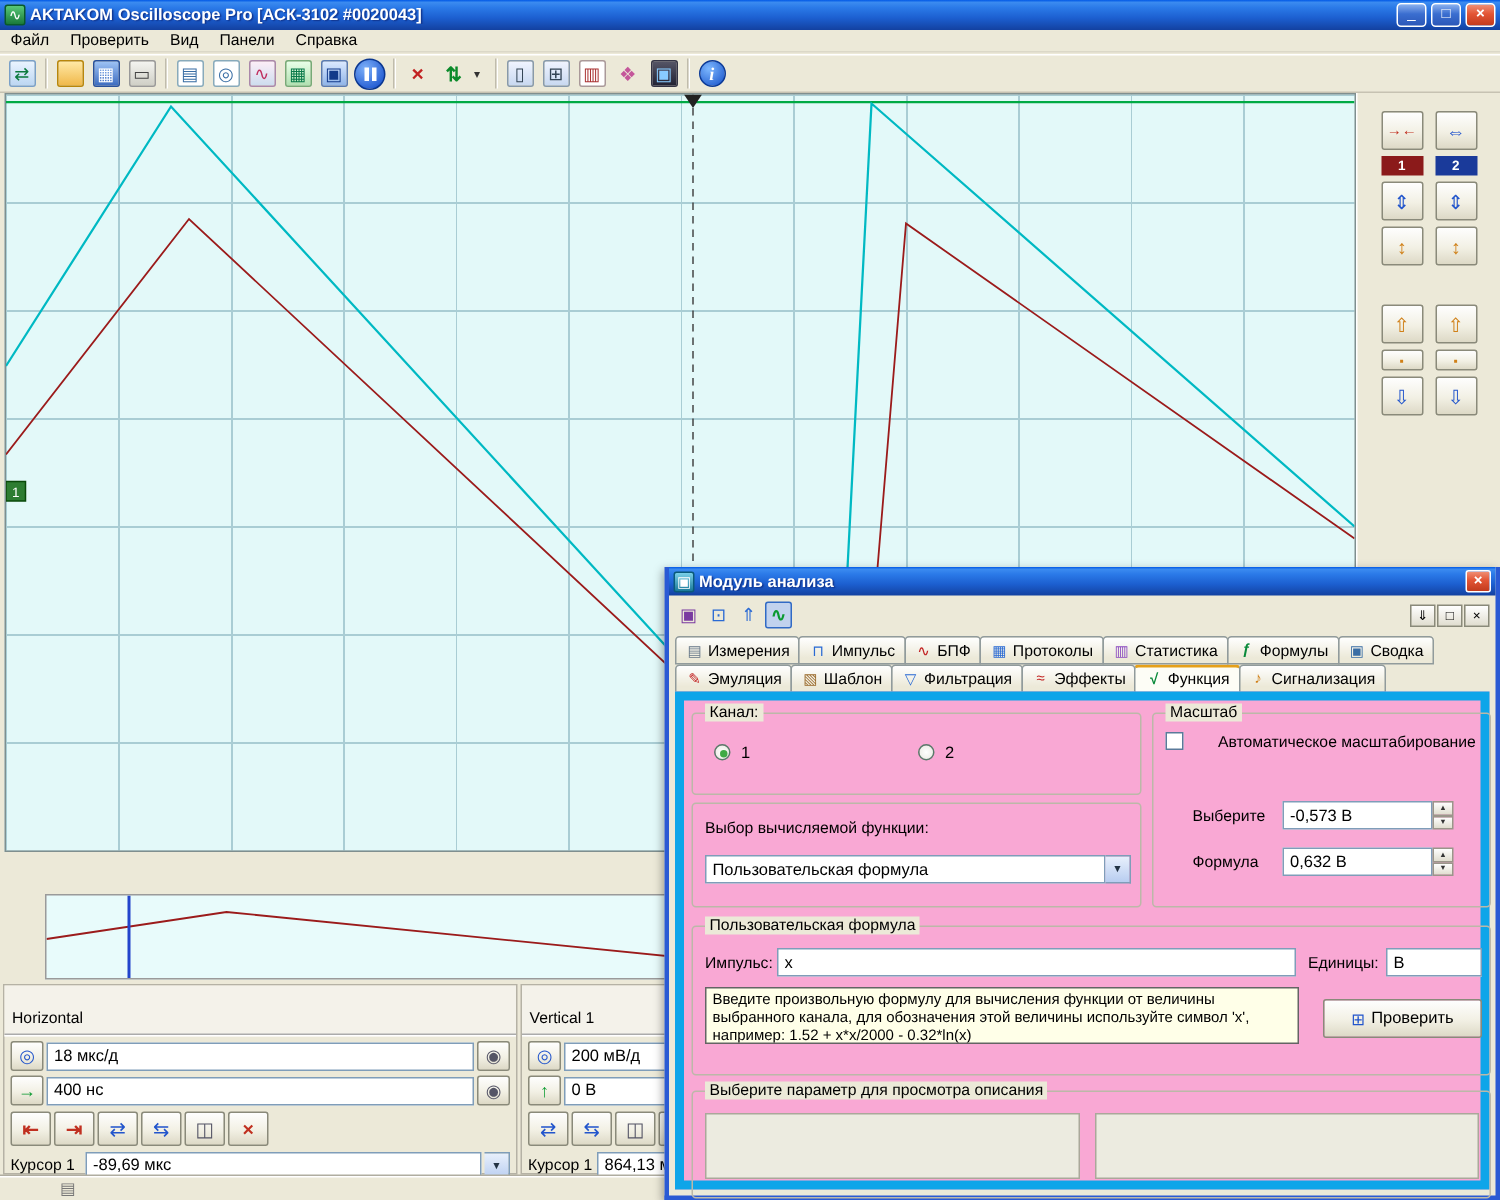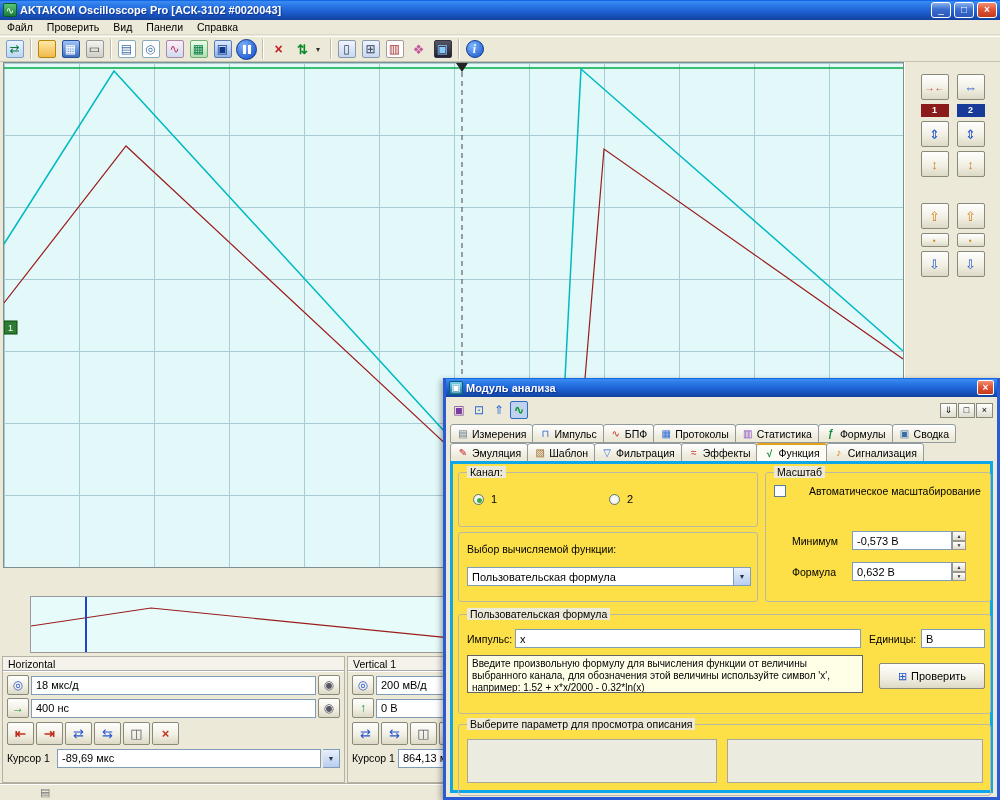--- a/index.html
+++ b/index.html
@@ -73,21 +73,21 @@
   .g-orange { color:#d08018; } .g-gray { color:#555566; }
 
   
   .preview { position:absolute; left:30px; top:596px; width:873px; height:57px; background:#e8fbfb;
     border:1px solid #9a9a9a; }
 
   
   .ctrl-panel { position:absolute; background:#ece9d8; border:1px solid #b5b2a5; }
   .hpanel { left:2px; top:656px; width:343px; height:127px; }
   .vpanel { left:347px; top:656px; width:262px; height:127px; }
-  .panel-title { height:15px; padding:1px 5px; font-size:10.5px; background:#f4f2ea;
+  .panel-title { height:15px; padding:16px 5px; font-size:10.5px; background:#f4f2ea;
     border-bottom:2px groove #fff; }
   .prow { display:flex; align-items:center; gap:2px; margin:3px 4px; height:20px; }
   .mini-btn { width:22px; height:20px; border:1px solid #8a8a7a; border-radius:2px; flex:0 0 auto;
     background:linear-gradient(#fefefe,#f2f0e4 55%,#ddd9c6); display:flex; align-items:center; justify-content:center;
     font-size:12px; }
   .tfield { background:#fff; border:1px solid #7f9db9; height:19px; font-size:11px; padding:0 4px;
     font-family:"Liberation Sans",sans-serif; color:#000; outline:none; }
   .grow { flex:1; min-width:0; }
   .cur-btn { width:27px; height:23px; border:1px solid #8a8a7a; border-radius:2px;
     background:linear-gradient(#fefefe,#f2f0e4 55%,#ddd9c6); display:flex; align-items:center; justify-content:center;
@@ -124,22 +124,22 @@
   .tab-row { display:flex; height:19px; }
   .tab { display:inline-flex; align-items:center; gap:3px; padding:0 6px; font-size:10.5px;
     border:1px solid #919b9c; border-radius:3px 3px 0 0; background:linear-gradient(#fff,#ece9d8 80%);
     margin-right:-1px; white-space:nowrap; }
   .tab.active { background:#fdfdf6; border-top:2px solid #e5a01a; font-size:10.5px; }
   .tico { font-size:10px; width:12px; text-align:center; }
   .tc1{color:#667788}.tc2{color:#2a6ad4}.tc3{color:#c22222}.tc4{color:#2a6ad4}.tc5{color:#8a4ac0}
   .tc6{color:#0a8a3a;font-weight:bold}.tc7{color:#3a6ea5}.tc8{color:#c22222}.tc9{color:#9a6a2a}
   .tc10{color:#2a6ad4}.tc11{color:#c22222}.tc12{color:#0a8a3a;font-weight:bold}.tc13{color:#d08018}
 
-  .tab-content { position:absolute; left:4px; top:64px; width:543px; height:332px; border:3px solid #0ea5e9;
-    background:#fde047; }
+  .tab-content { position:absolute; left:4px; top:64px; width:543px; height:332px; border:6px solid #0ea5e9;
+    background:#f9a8d4; }
   .group { position:absolute; border:1px solid #bcb8a8; border-radius:3px; }
   .gcap { position:absolute; top:-7px; left:8px; background:#ece9d8; padding:0 3px; font-size:10.5px; }
   .radio { width:11px; height:11px; border-radius:50%; border:1px solid #5a7a6a;
     background:radial-gradient(#fff,#e8e8e0); display:inline-block; position:relative; vertical-align:-2px; }
   .radio.sel::after { content:""; position:absolute; left:3px; top:3px; width:5px; height:5px; border-radius:50%;
     background:#3faa44; }
   .checkbox { width:12px; height:12px; border:1px solid #5a7a9a; background:#fff; display:inline-block; vertical-align:-2px; }
   .spin { display:flex; flex-direction:column; width:14px; height:19px; }
   .spin span { flex:1; font-size:5px; display:flex; align-items:center; justify-content:center;
     border:1px solid #9a968a; background:linear-gradient(#fefefe,#e0ddcf); color:#333; }
@@ -498,21 +498,21 @@
             <span style="margin-left:4px">2</span>
           </span>
         </div>
 
         <div class="group" style="left:312px;top:8px;width:226px;height:130px">
           <span class="gcap">Масштаб</span>
           <span style="position:absolute;left:8px;top:12px;font-size:10.5px;white-space:nowrap">
             <span class="checkbox"></span>
             <span style="margin-left:20px">Автоматическое масштабирование</span>
           </span>
-          <span class="flabel" style="left:26px;top:62px">Минимум</span>
+          <span class="flabel" style="left:26px;top:62px">Выберите</span>
           <span style="position:absolute;left:86px;top:58px;display:flex">
             <input class="tfield" style="width: 100px;" readonly="" value="-0,573 В">
             <span class="spin">
                 <span>▲</span>
                 <span>▼</span>
               </span>
           </span>
           <span class="flabel" style="left:26px;top:93px">Формула</span>
           <span style="position:absolute;left:86px;top:89px;display:flex">
             <input class="tfield" style="width: 100px;" readonly="" value="0,632 В">

